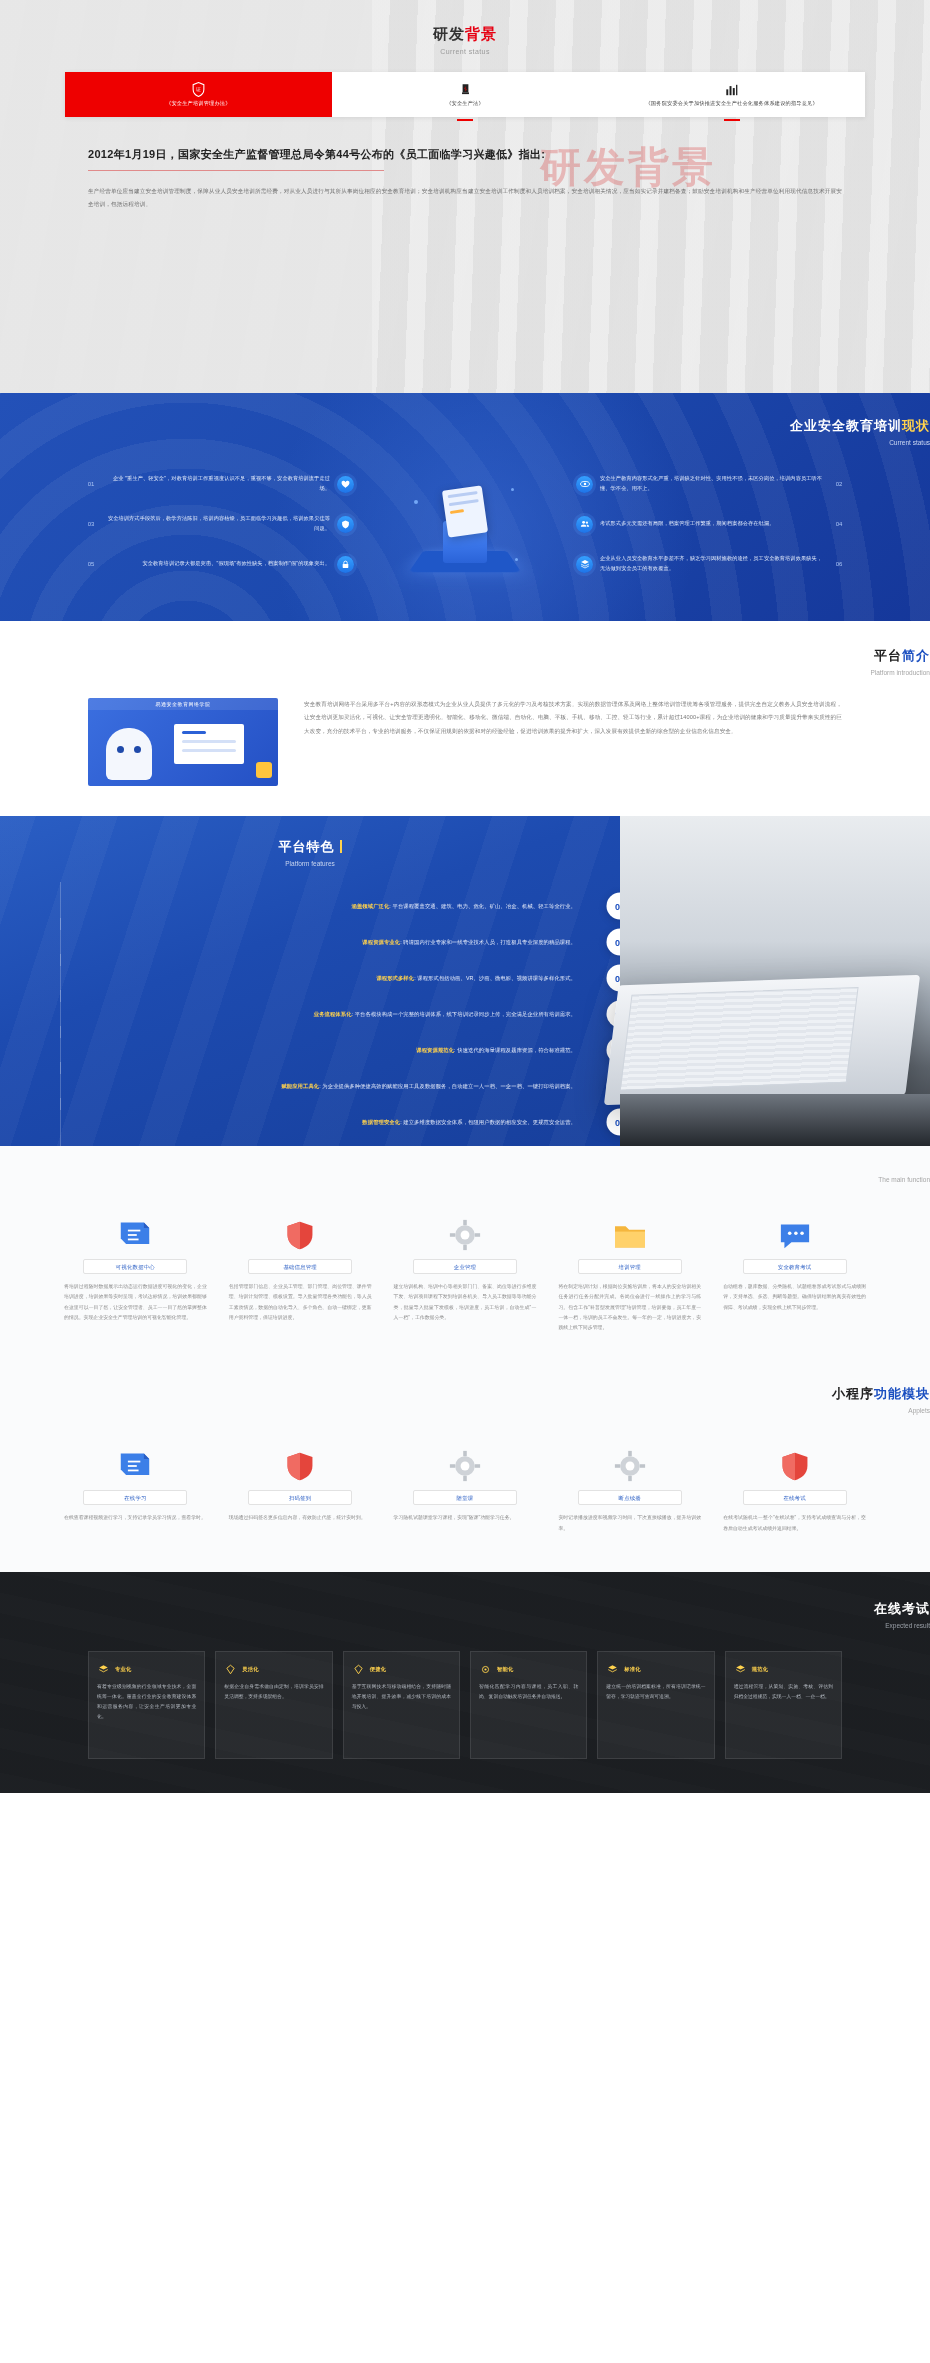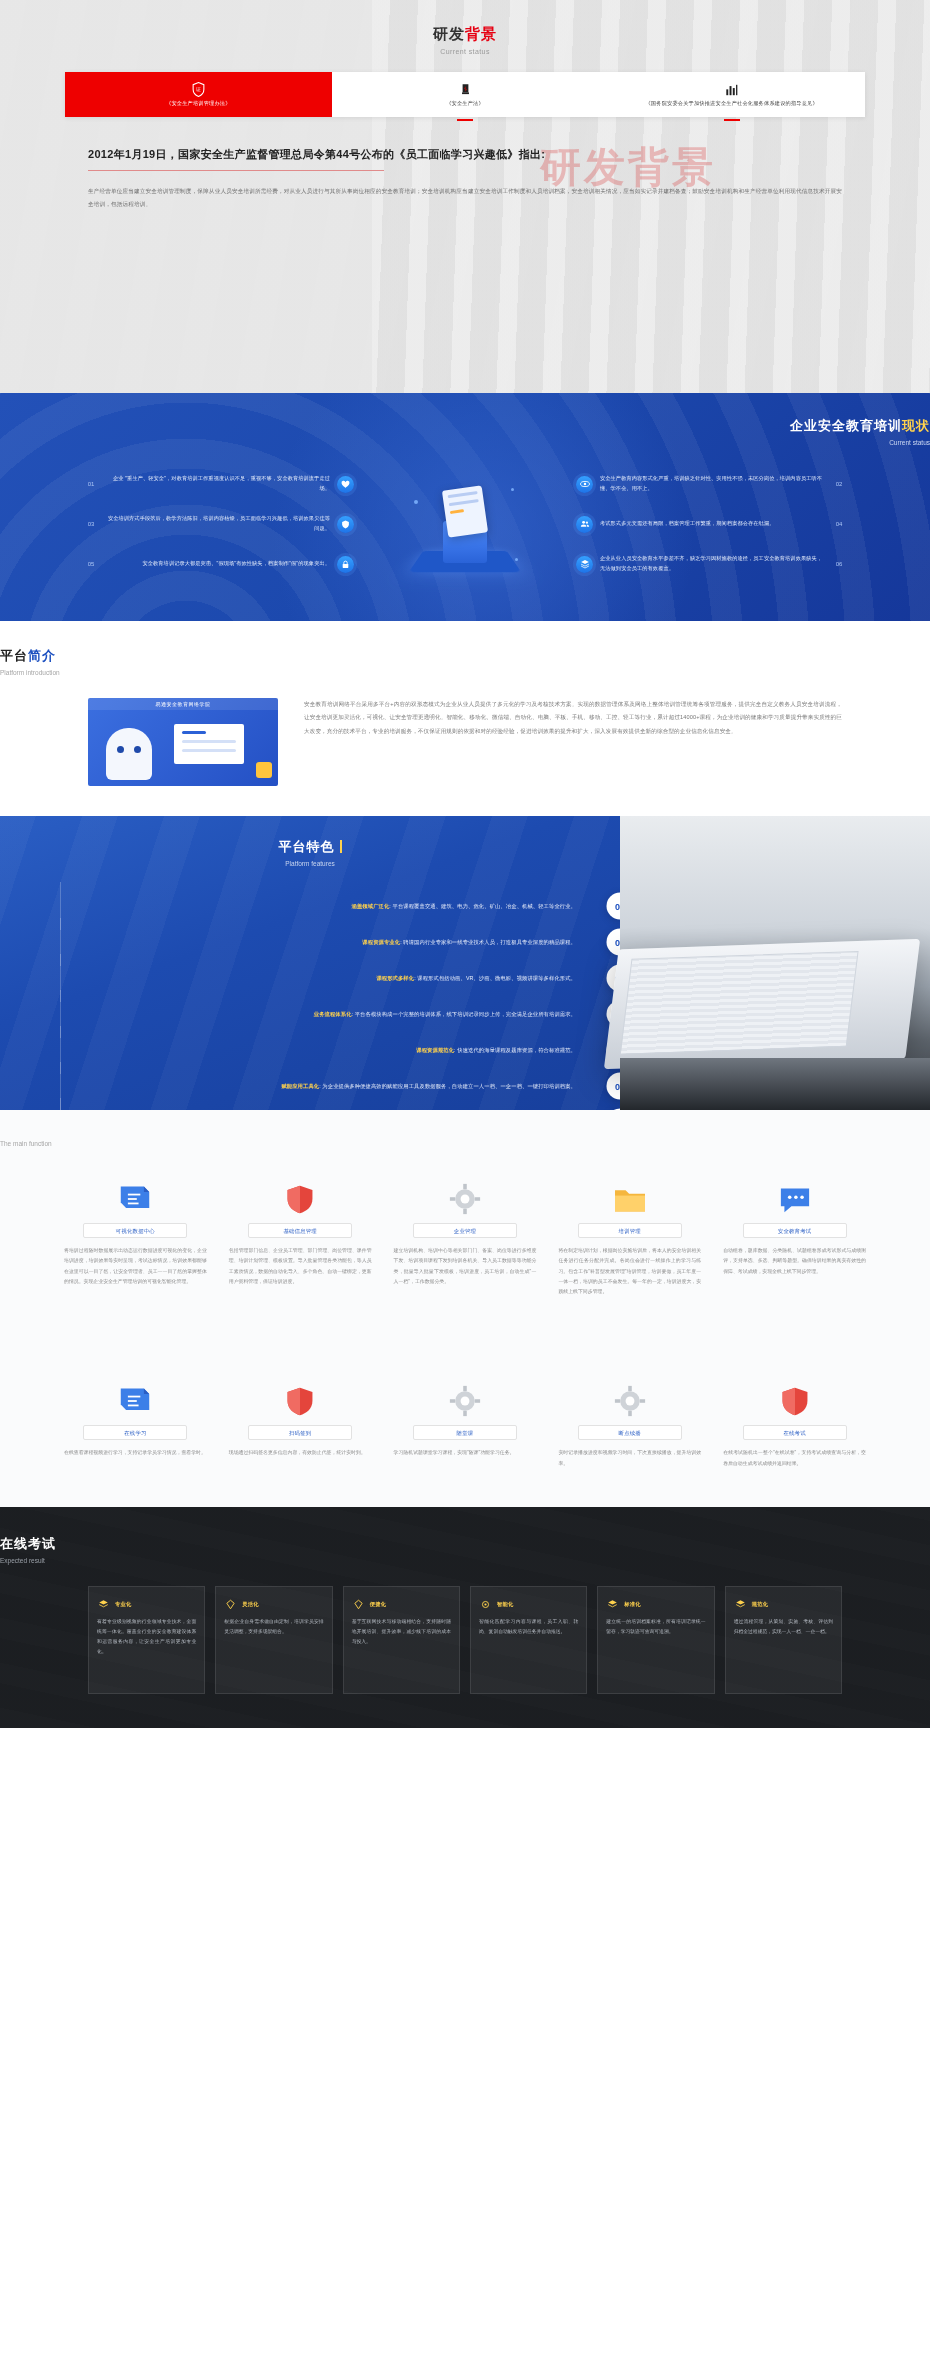--- a/index.html
+++ b/index.html
@@ -125,21 +125,21 @@
   .st-ic{
     width:17px; height:17px; border-radius:50%; flex:none;
     background:linear-gradient(180deg,#35a0ff,#1f74e8);
     display:flex; align-items:center; justify-content:center;
     box-shadow:0 0 0 3px rgba(90,160,255,.18);
   }
   .st-ic svg{ display:block; }
 
   
   .sec-intro{ background:#fff; padding:26px 0 30px; position:relative;}
-  .h3c{ text-align:left; }
+  .h3c{ text-align:right; }
   .h3c .t{ font-size:13px; font-weight:bold; color:#222; letter-spacing:1px;}
   .h3c .t .hl{ color:#1b4fc0; }
   .h3c .s{ font-size:6.5px; color:#a6a6a6; margin-top:4px;}
   .intro-row{ display:flex; gap:26px; margin:22px 88px 0; align-items:flex-start;}
   .intro-shot{
     width:190px; height:88px; flex:none; position:relative; overflow:hidden;
     background:linear-gradient(135deg,#3b6fe0,#2450c4);
     border-radius:2px;
   }
   .intro-shot .bar{ position:absolute; left:0; right:0; top:0; height:12px; background:rgba(255,255,255,.10);}
@@ -164,21 +164,21 @@
     content:""; position:absolute; right:11px; top:18px; width:7px; height:7px;
     background:#1f49a8; border-radius:50%;
   }
   .intro-shot .tag{
     position:absolute; right:6px; bottom:8px; width:16px; height:16px;
     background:#ffc53d; border-radius:3px;
   }
   .intro-text{ font-size:5.6px; line-height:2.4; color:#787878; text-align:justify; letter-spacing:.1px;}
 
   
-  .sec-feat{ position:relative; height:294px; overflow:hidden; display:flex;}
+  .sec-feat{ position:relative; height:330px; overflow:hidden; display:flex;}
   .feat-left{
     width:620px; position:relative;
     background:
       repeating-linear-gradient(108deg, rgba(255,255,255,.035) 0 34px, rgba(255,255,255,0) 34px 78px),
       linear-gradient(160deg,#2a5ec4 0%,#1d4bb0 40%,#173f9c 100%);
   }
   .feat-right{
     flex:1; position:relative;
     background:
       linear-gradient(180deg,#e9ecef 0%,#cfd5dc 38%,#9aa3ad 58%,#5d646c 76%,#2f343a 100%);
@@ -554,20 +554,24 @@
             </svg>
         </div>
         <div class="cap">安全教育考试</div>
         <div class="desc">自动组卷，题库数据、分类随机、试题组卷形成考试形式与成绩测评，支持单选、多选、判断等题型。确保培训结果的真实有效性的保障、考试成绩，实现全线上线下同步管理。</div>
       </div>
 
     </div>
   </section>
 
   <section class="sec-mini">
+    <div class="h3c">
+      <div class="t"><span>小程序</span><span class="hl">功能模块</span></div>
+      <div class="s">Applets</div>
+    </div>
     <div class="card-row">
 
       <div class="fcard">
         <div class="ico">
           <svg width="36" height="32" viewBox="0 0 40 36">
               <path d="M4 4h26l6 6v18H10l-6-6z" fill="#3c7fe8"></path>
               <path d="M30 4l6 6h-6z" fill="#2a5ec4"></path>
               <rect x="12" y="12" width="14" height="2" fill="#fff"></rect>
               <rect x="12" y="17" width="10" height="2" fill="#fff"></rect>
               <rect x="12" y="22" width="12" height="2" fill="#fff"></rect>

